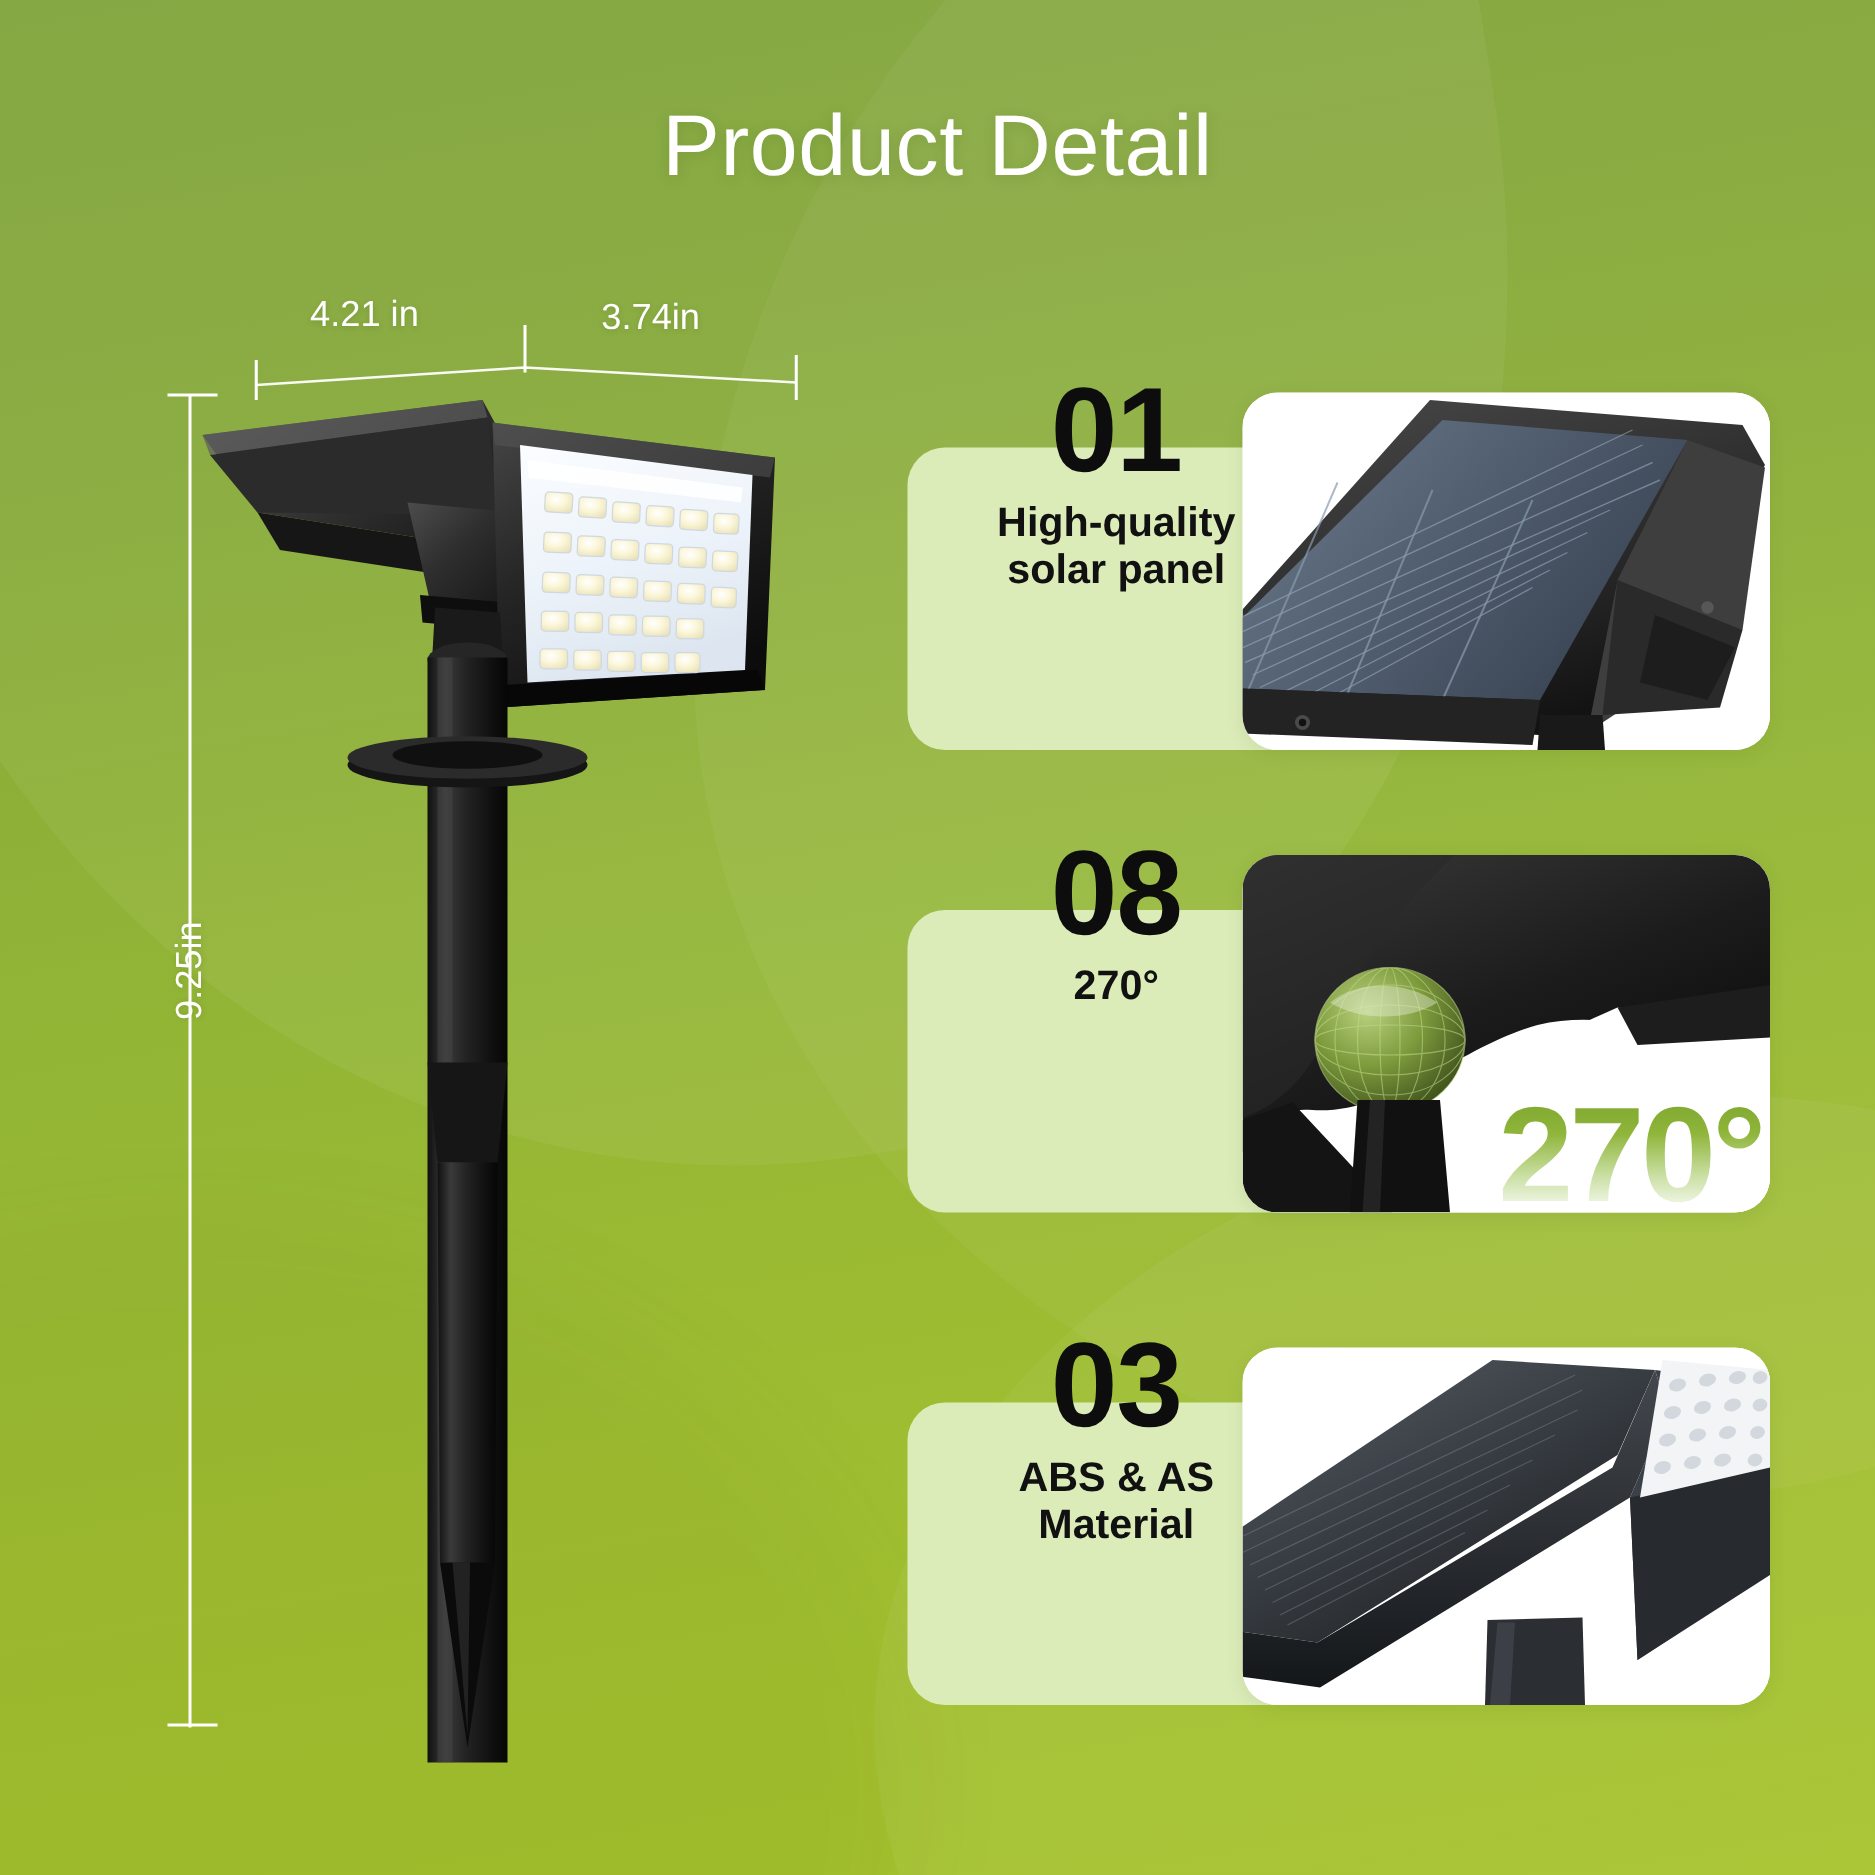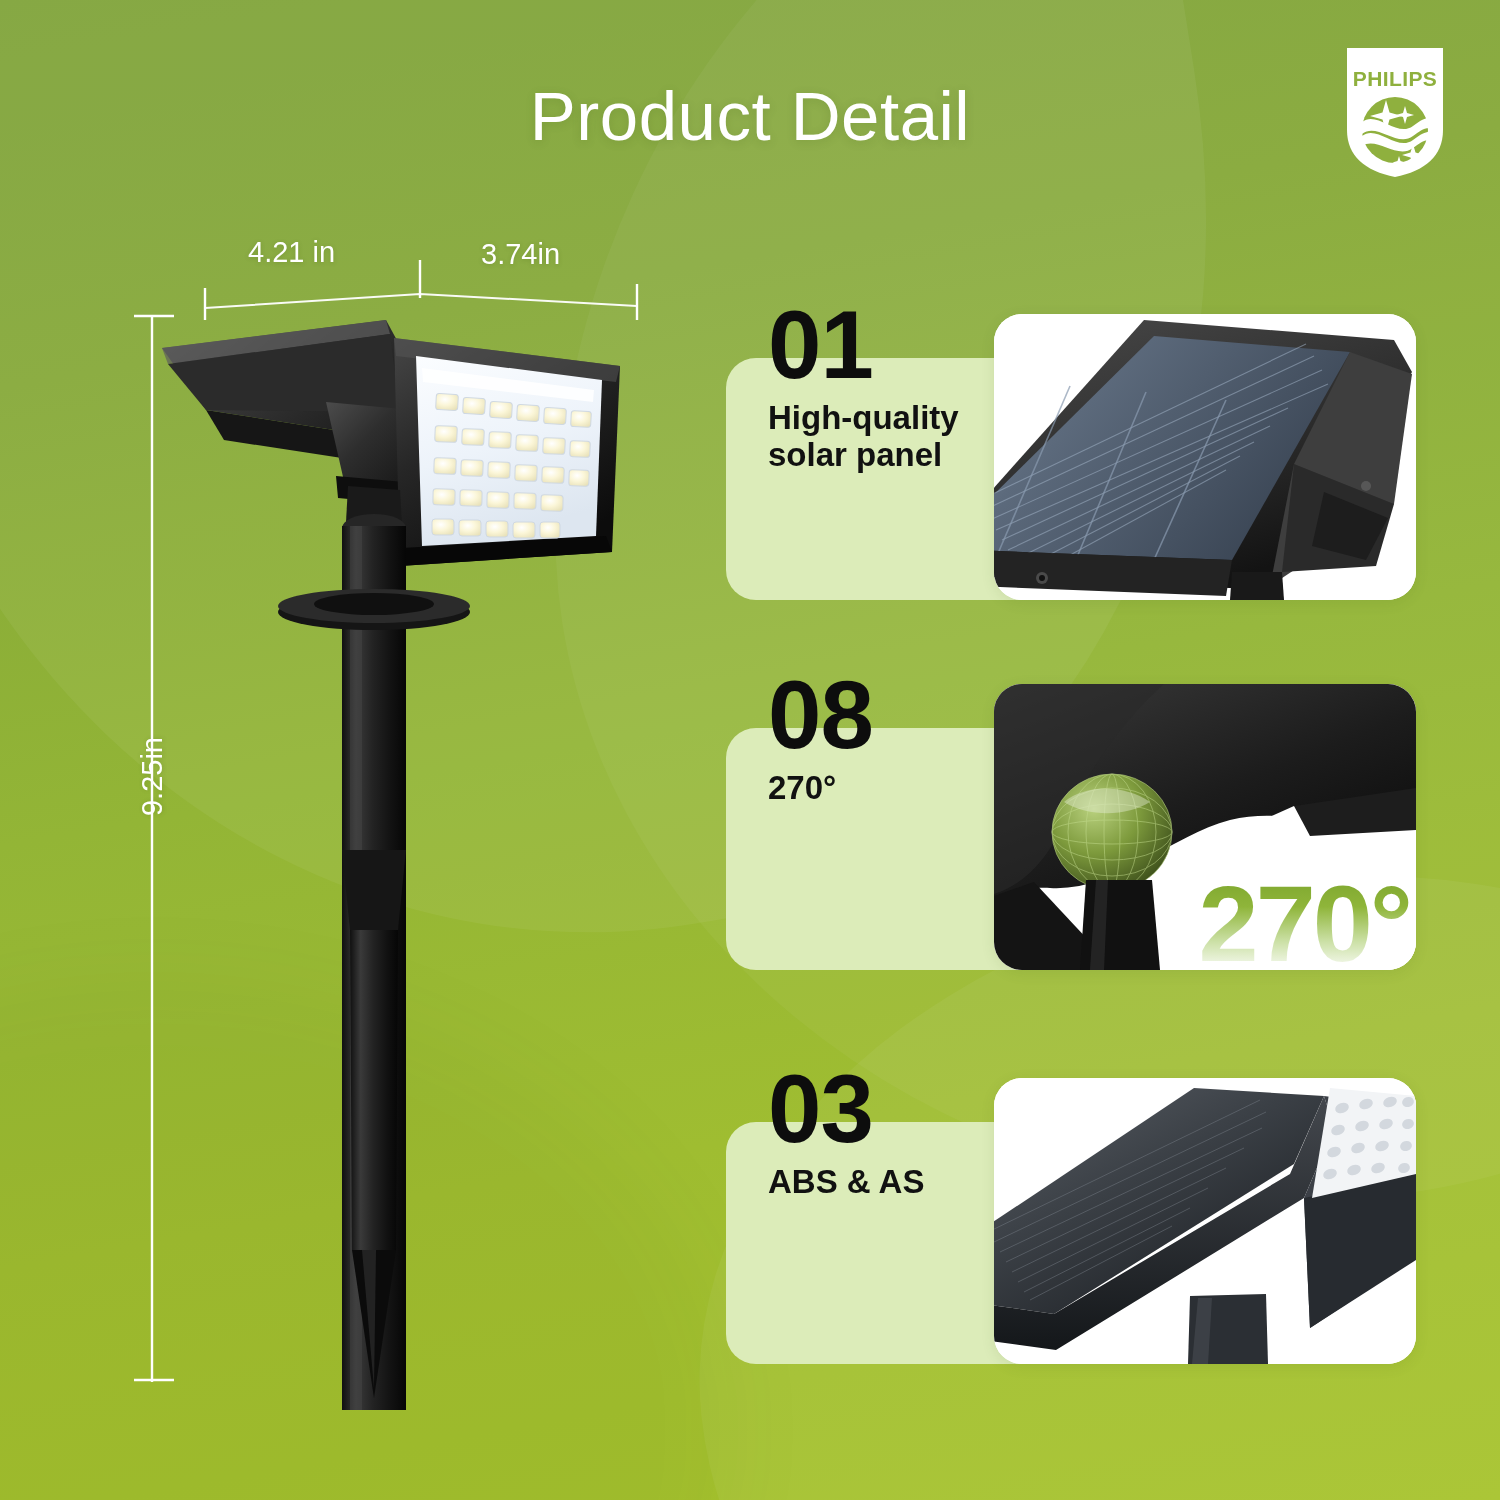--- a/index.html
+++ b/index.html
@@ -61,21 +61,21 @@
     color:#fff;font-size:29px;font-weight:400;
     transform:rotate(-90deg);transform-origin:center center;
     text-align:center;
     text-shadow:0 1px 4px rgba(70,100,25,.25);
   }
 
   
   .product{position:absolute;left:150px;top:290px;width:520px;height:1120px;}
 
   
-  .feature{position:absolute;left:726px;width:690px;height:300px;}
+  .feature{position:absolute;left:726px;width:690px;height:300px;text-align:center;}
   .f1{top:300px;}
   .f2{top:670px;}
   .f3{top:1064px;}
 
   .pill{
     position:absolute;left:0;top:58px;width:690px;height:242px;
     background:#dcecb9;border-radius:30px;
   }
   .ftext{position:absolute;left:42px;top:0;width:250px;}
   .fnum{
@@ -107,35 +107,20 @@
 <div class="stage">
 
   <div class="bg-base"></div>
   <div class="bg-swoosh"></div>
   <div class="bg-swoosh2"></div>
   <div class="bg-swoosh3"></div>
   <div class="bg-dark-bl"></div>
 
   <div class="title">Product Detail</div>
 
-  <div class="logo">
-    <svg viewBox="0 0 108 136" width="108" height="136">
-      <path d="M6 4 H102 V86 C102 112 84 127 54 133 C24 127 6 112 6 86 Z" fill="#ffffff"></path>
-      <text x="54" y="42" font-family="Liberation Sans, sans-serif" font-size="21" font-weight="bold" fill="#8fb03e" text-anchor="middle" letter-spacing="0.4">PHILIPS</text>
-      <g>
-        <circle cx="54" cy="86" r="33" fill="#8fb03e"></circle>
-        <path d="M21 78 C36 66 56 94 72 82 C80 76 84 74 88 74 L88 84 C82 84 78 88 72 92 C56 104 36 78 21 90 Z" fill="#ffffff"></path>
-        <path d="M21 92 C36 80 56 108 72 96 C80 90 84 88 88 88 L88 96 C82 96 78 100 72 104 C56 116 36 92 21 102 Z" fill="#ffffff"></path>
-        <path d="M45 56 L48.5 68.5 L61 72 L48.5 75.5 L45 88 L41.5 75.5 L29 72 L41.5 68.5 Z" fill="#ffffff"></path>
-        <path d="M64 62 L66 69 L73 71 L66 73 L64 80 L62 73 L55 71 L62 69 Z" fill="#ffffff"></path>
-        <path d="M72 100 L74.5 108.5 L83 111 L74.5 113.5 L72 122 L69.5 113.5 L61 111 L69.5 108.5 Z" fill="#ffffff"></path>
-        <path d="M58 112 L59.5 117 L64.5 118.5 L59.5 120 L58 125 L56.5 120 L51.5 118.5 L56.5 117 Z" fill="#ffffff"></path>
-      </g>
-    </svg>
-  </div>
 
   <div>
     <div class="dim-h-label dim-l1">4.21 in</div>
     <div class="dim-h-label dim-l2">3.74in</div>
     <div class="dim-v-label">9.25in</div>
 
     <svg style="position:absolute;left:0;top:250px;width:700px;height:70px;" viewBox="0 0 700 70">
       <line x1="205" y1="38" x2="205" y2="72" stroke="#ffffff" stroke-width="2.4"></line>
       <line x1="420" y1="10" x2="420" y2="48" stroke="#ffffff" stroke-width="2.4"></line>
       <line x1="637" y1="34" x2="637" y2="70" stroke="#ffffff" stroke-width="2.4"></line>
@@ -366,20 +351,21 @@
       <div class="deg-overlay">270°</div>
     </div>
   </div>
 
   <div class="feature f3">
     <div class="pill"></div>
     <div class="ftext">
       <div class="fnum">03</div>
       <div class="flabel">
         <div>ABS &amp; AS</div>
+        <div>Material</div>
       </div>
     </div>
     <div class="fcard">
       <svg class="fcard-inner" viewBox="0 0 422 286" preserveAspectRatio="none">
         <defs>
           <linearGradient id="m3" x1="0" y1="0" x2="0.8" y2="1">
             <stop offset="0%" stop-color="#5a5f66"></stop>
             <stop offset="45%" stop-color="#3b4046"></stop>
             <stop offset="100%" stop-color="#1a1d21"></stop>
           </linearGradient>

